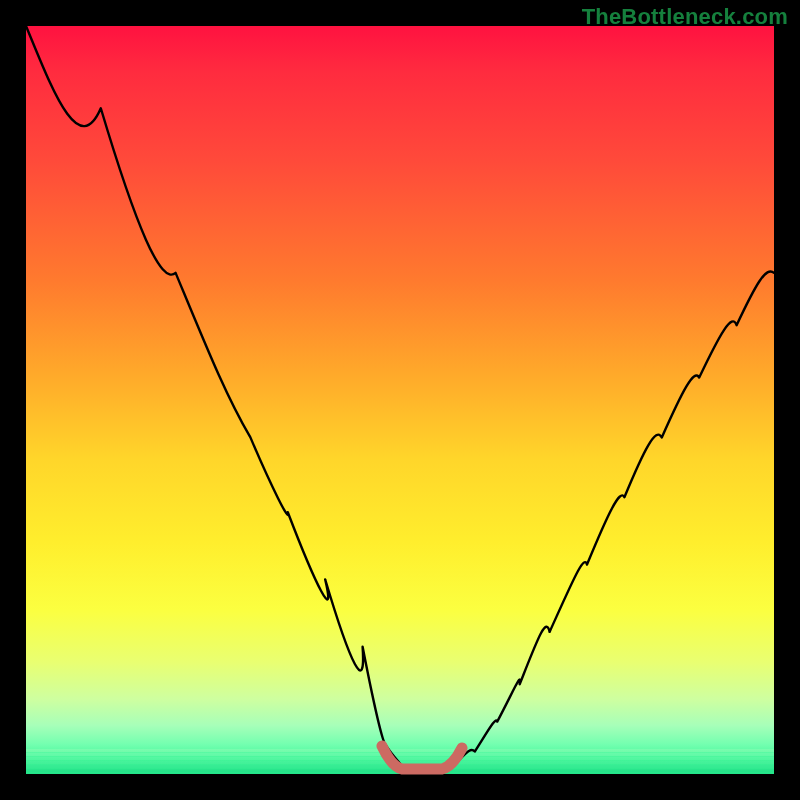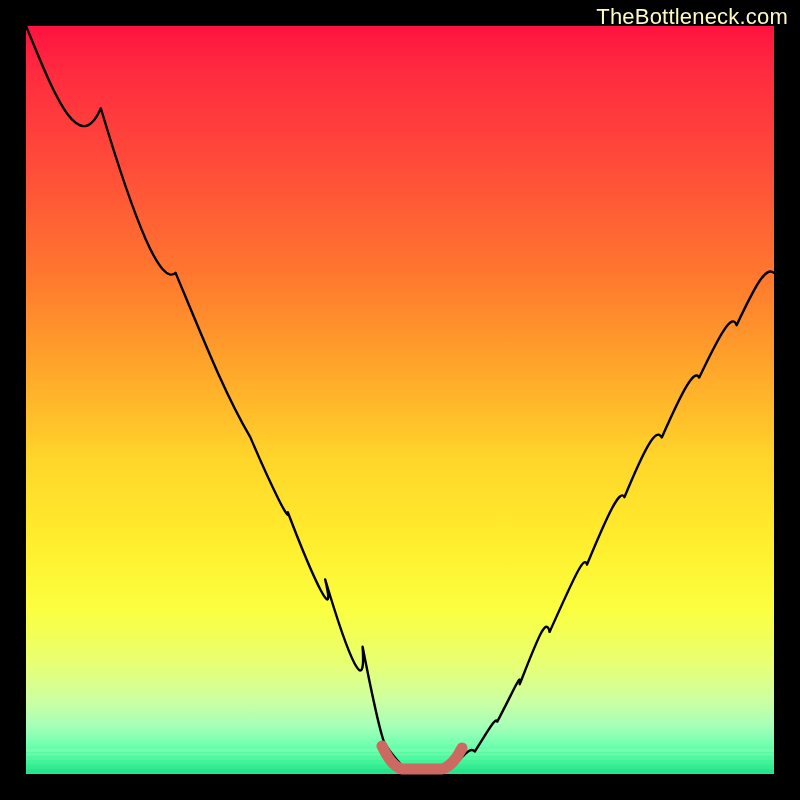--- a/index.html
+++ b/index.html
@@ -48,22 +48,22 @@
     left: 0;
     right: 0;
     height: 3px;
     opacity: 0.25;
   }
   .watermark {
     position: absolute;
     top: 4px;
     right: 12px;
     font-size: 22px;
-    font-weight: 400;
-    color: #fef9c3;
+    font-weight: 700;
+    color: #15803d;
     letter-spacing: 0.2px;
     user-select: none;
   }
   svg.curves {
     position: absolute;
     left: 0;
     top: 0;
     width: 748px;
     height: 748px;
     overflow: visible;

